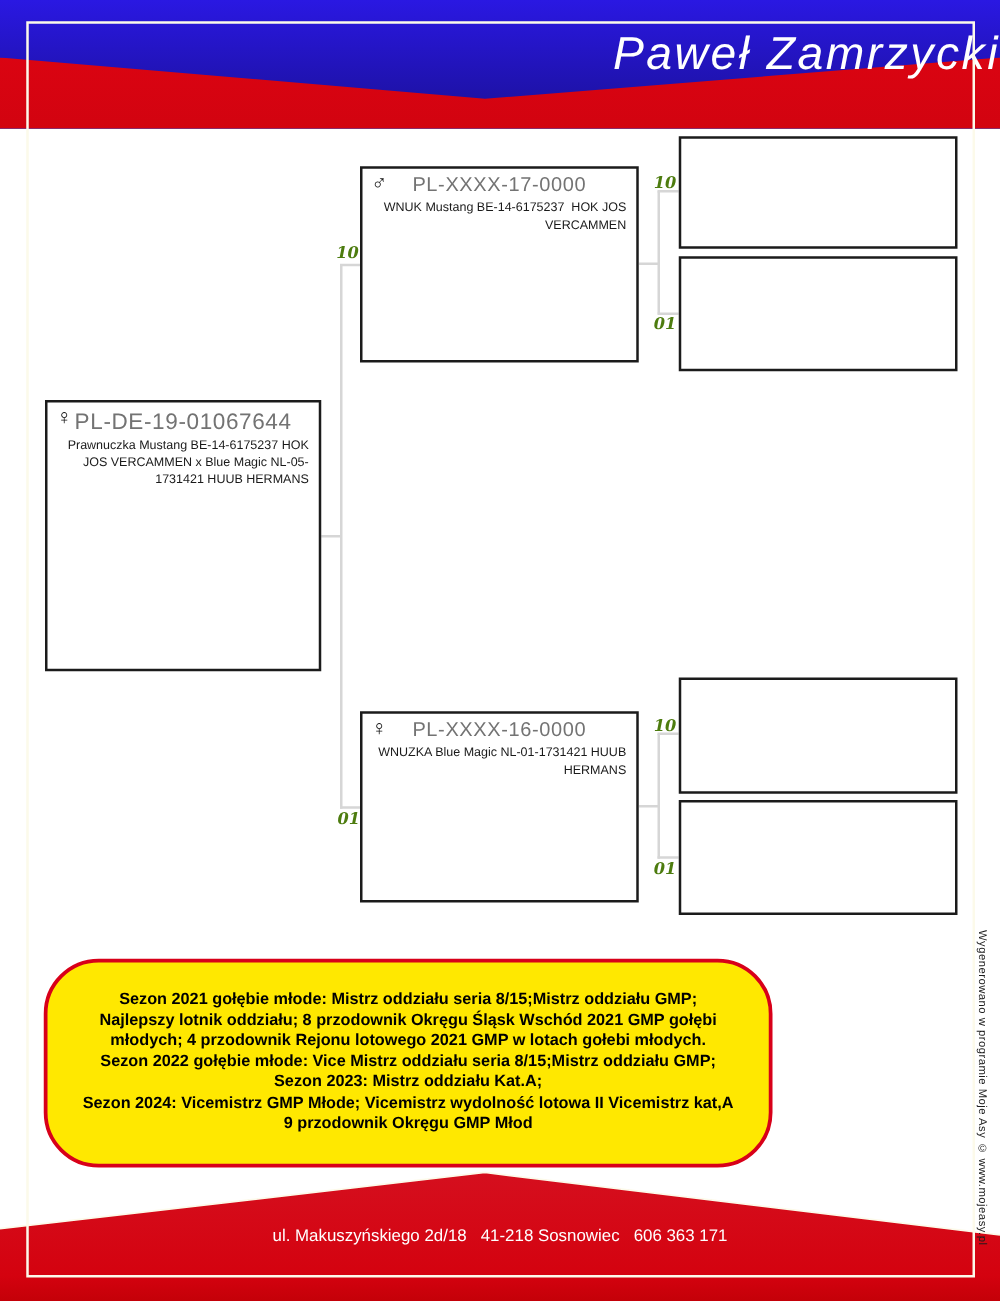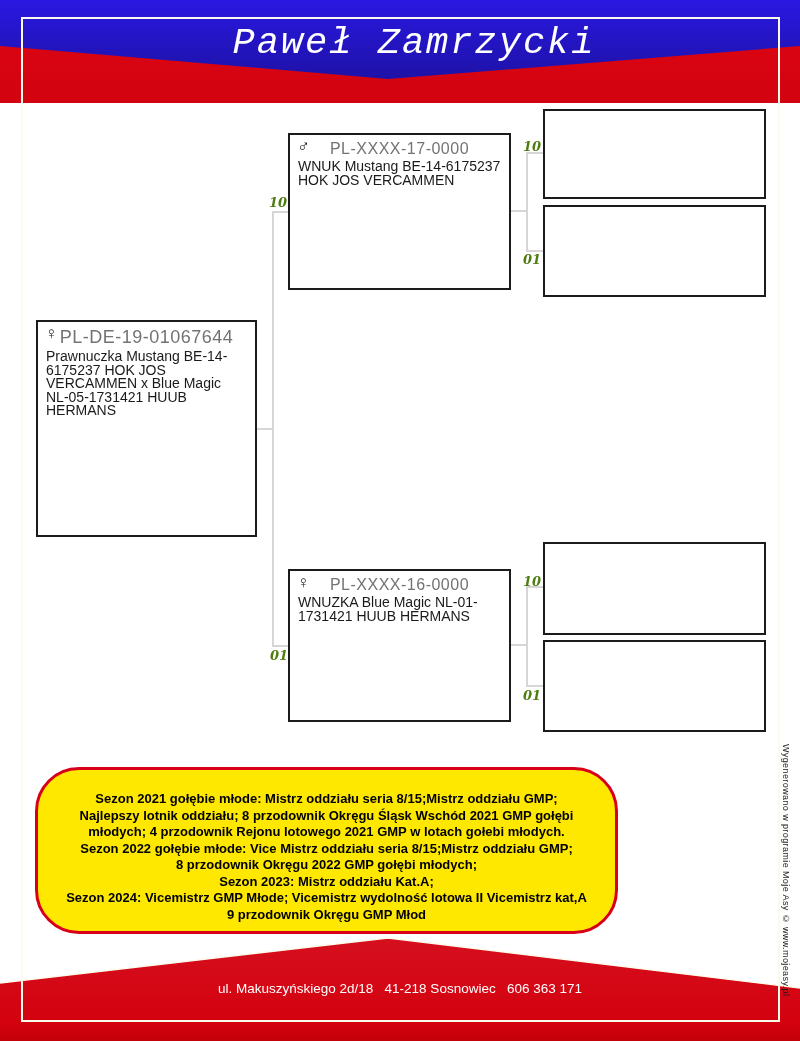--- a/index.html
+++ b/index.html
@@ -8,34 +8,34 @@
     position:relative; width:800px; height:1041px; overflow:hidden;
     background:#fff; font-family:"Liberation Sans", sans-serif;
   }
 
   
   .header { position:absolute; top:0; left:0; width:800px; height:103px;
     background:linear-gradient(180deg,#2a18e2 0%, #1a1095 100%); }
   .header-red { position:absolute; top:0; left:0; width:800px; height:103px;
     background:linear-gradient(180deg,#e10513 0%, #d20310 100%);
     clip-path:polygon(0 46px, 388px 79px, 800px 46px, 800px 103px, 0 103px); }
-  .title { position:absolute; top:22px; left:0; width:100%; text-align:center;
-    color:#fff; font-family:Liberation Mono, monospace; font-style:italic;
+  .title { position:absolute; top:22px; left:0; width:100%; text-align:right;
+    color:#fff; font-family:Liberation Sans, sans-serif; font-style:italic;
     font-size:37px; letter-spacing:2px;padding-left:28px; }
 
   
   .ivory-border { position:absolute; left:21px; top:17px; width:759px; height:1005px;
     border:2px solid #fcfaea; pointer-events:none; z-index:8; }
 
   
   .pbox { position:absolute; background:#fff; border:2px solid #1b1b1b; z-index:2; }
   .pbox .gender { position:absolute; left:7px; top:2px; font-size:17px; color:#111; }
   .pbox .ring { text-align:center; font-weight:normal; color:#737373; margin-top:5px;
     font-size:16px; letter-spacing:0.5px; }
-  .pbox .desc { text-align:left; font-size:14px; line-height:13.5px; color:#1a1a1a;
+  .pbox .desc { text-align:right; font-size:10px; line-height:13.5px; color:#1a1a1a;
     margin-top:2px; padding:0 8px; white-space:pre-wrap; }
   #main-box  { left:36px;  top:320px; width:221px; height:217px; }
   #main-box .ring { font-size:18px; }
   #father-box{ left:288px; top:133px; width:223px; height:157px; }
   #mother-box{ left:288px; top:569px; width:223px; height:153px; }
   #gp1 { left:543px; top:109px; width:223px; height:90px; }
   #gp2 { left:543px; top:205px; width:223px; height:92px; }
   #gp3 { left:543px; top:542px; width:223px; height:93px; }
   #gp4 { left:543px; top:640px; width:223px; height:92px; }
 
@@ -129,21 +129,20 @@
   </div>
 
   <div class="pbox" id="gp1"></div>
   <div class="pbox" id="gp2"></div>
   <div class="pbox" id="gp3"></div>
   <div class="pbox" id="gp4"></div>
 
   <div class="achv">
       <div class="achv-line">Sezon 2021 gołębie młode: Mistrz oddziału seria 8/15;Mistrz oddziału GMP; Najlepszy lotnik oddziału; 8 przodownik Okręgu Śląsk Wschód 2021 GMP gołębi młodych; 4 przodownik Rejonu lotowego 2021 GMP w lotach gołebi młodych.</div>
       <div class="achv-line">Sezon 2022 gołębie młode: Vice Mistrz oddziału seria 8/15;Mistrz oddziału GMP;</div>
-      <div class="achv-line">8 przodownik Okręgu 2022 GMP gołębi młodych;</div>
       <div class="achv-line">Sezon 2023: Mistrz oddziału Kat.A;</div>
       <div class="achv-line">Sezon 2024: Vicemistrz GMP Młode; Vicemistrz wydolność lotowa II Vicemistrz kat,A  9 przodownik Okręgu GMP Młod</div>
     </div>
 
   <svg class="footer-svg" viewBox="0 0 800 111" preserveAspectRatio="none">
     <defs>
       <linearGradient id="fg" x1="0" y1="0" x2="0" y2="1">
         <stop offset="0" stop-color="#d50f1e"></stop>
         <stop offset="0.8" stop-color="#d4020f"></stop>
         <stop offset="1" stop-color="#c40008"></stop>

